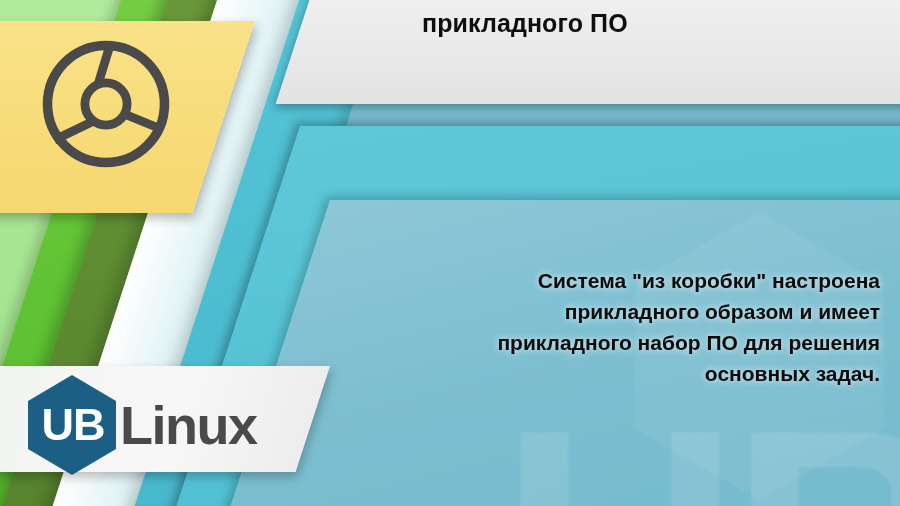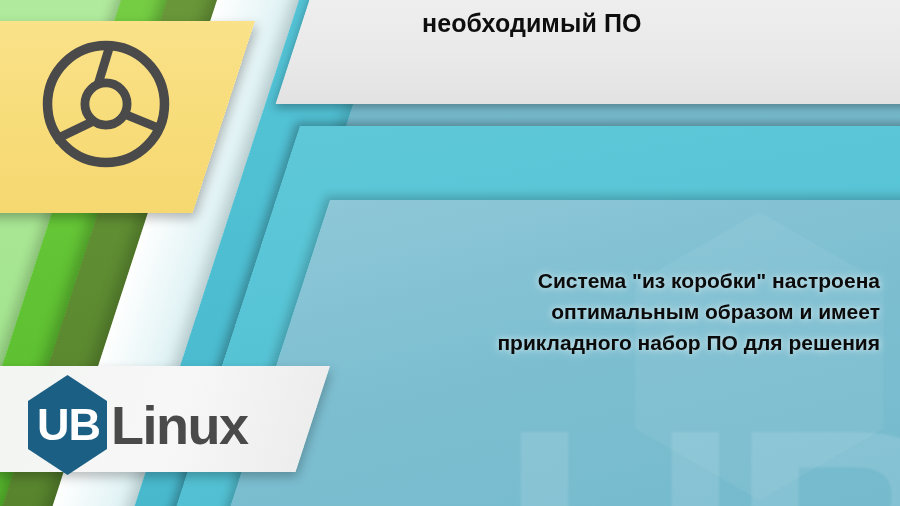--- a/index.html
+++ b/index.html
@@ -176,21 +176,21 @@
   }
   .logo-group {
     position: absolute;
     left: 28px;
     top: 375px;
     display: flex;
     align-items: center;
   }
   .logo-hex {
     position: relative;
-    width: 79px;
+    width: 88px;
     height: 100px;
   }
   .logo-hex-shape {
     position: absolute;
     inset: 0;
     background: #1b6084;
     clip-path: polygon(50% 0%, 100% 26%, 100% 74%, 50% 100%, 0% 74%, 0% 26%);
   }
   .logo-ub {
     position: absolute;
@@ -243,21 +243,21 @@
 
   <div class="cyan-panel"></div>
 
   <div class="blue-panel">
     <div class="watermark-hex"></div>
     <div class="watermark">UB</div>
   </div>
 
   <div class="title-plate"></div>
   <div class="title-text">
-    <div>необходимый ПО</div>
+    <div>прикладного ПО</div>
   </div>
 
   <div class="yellow-card"></div>
   <svg class="disc-icon" viewBox="0 0 100 100">
     <circle cx="50" cy="50" r="43" fill="none" stroke="#4a4a4a" stroke-width="7"></circle>
     <circle cx="50" cy="50" r="15.5" fill="none" stroke="#4a4a4a" stroke-width="6.5"></circle>
     <line x1="52.5" y1="8.2" x2="44.0" y2="36.0" stroke="#4a4a4a" stroke-width="6.5" stroke-linecap="butt"></line>
     <line x1="89.5" y1="68.0" x2="62.5" y2="57.0" stroke="#4a4a4a" stroke-width="6.5" stroke-linecap="butt"></line>
     <line x1="12.0" y1="76.5" x2="41.0" y2="62.5" stroke="#4a4a4a" stroke-width="6.5" stroke-linecap="butt"></line>
   </svg>
@@ -266,17 +266,18 @@
   <div class="logo-group">
     <div class="logo-hex">
       <div class="logo-hex-shape"></div>
       <div class="logo-ub">UB</div>
     </div>
     <div class="logo-word">Linux</div>
   </div>
 
   <div class="body-text">
     <div>Система "из коробки" настроена</div>
-    <div>оптимальным образом и имеет</div>
+    <div>прикладного образом и имеет</div>
     <div>прикладного набор ПО для решения</div>
+    <div>основных задач.</div>
   </div>
 
 </div>
 
 </body></html>

